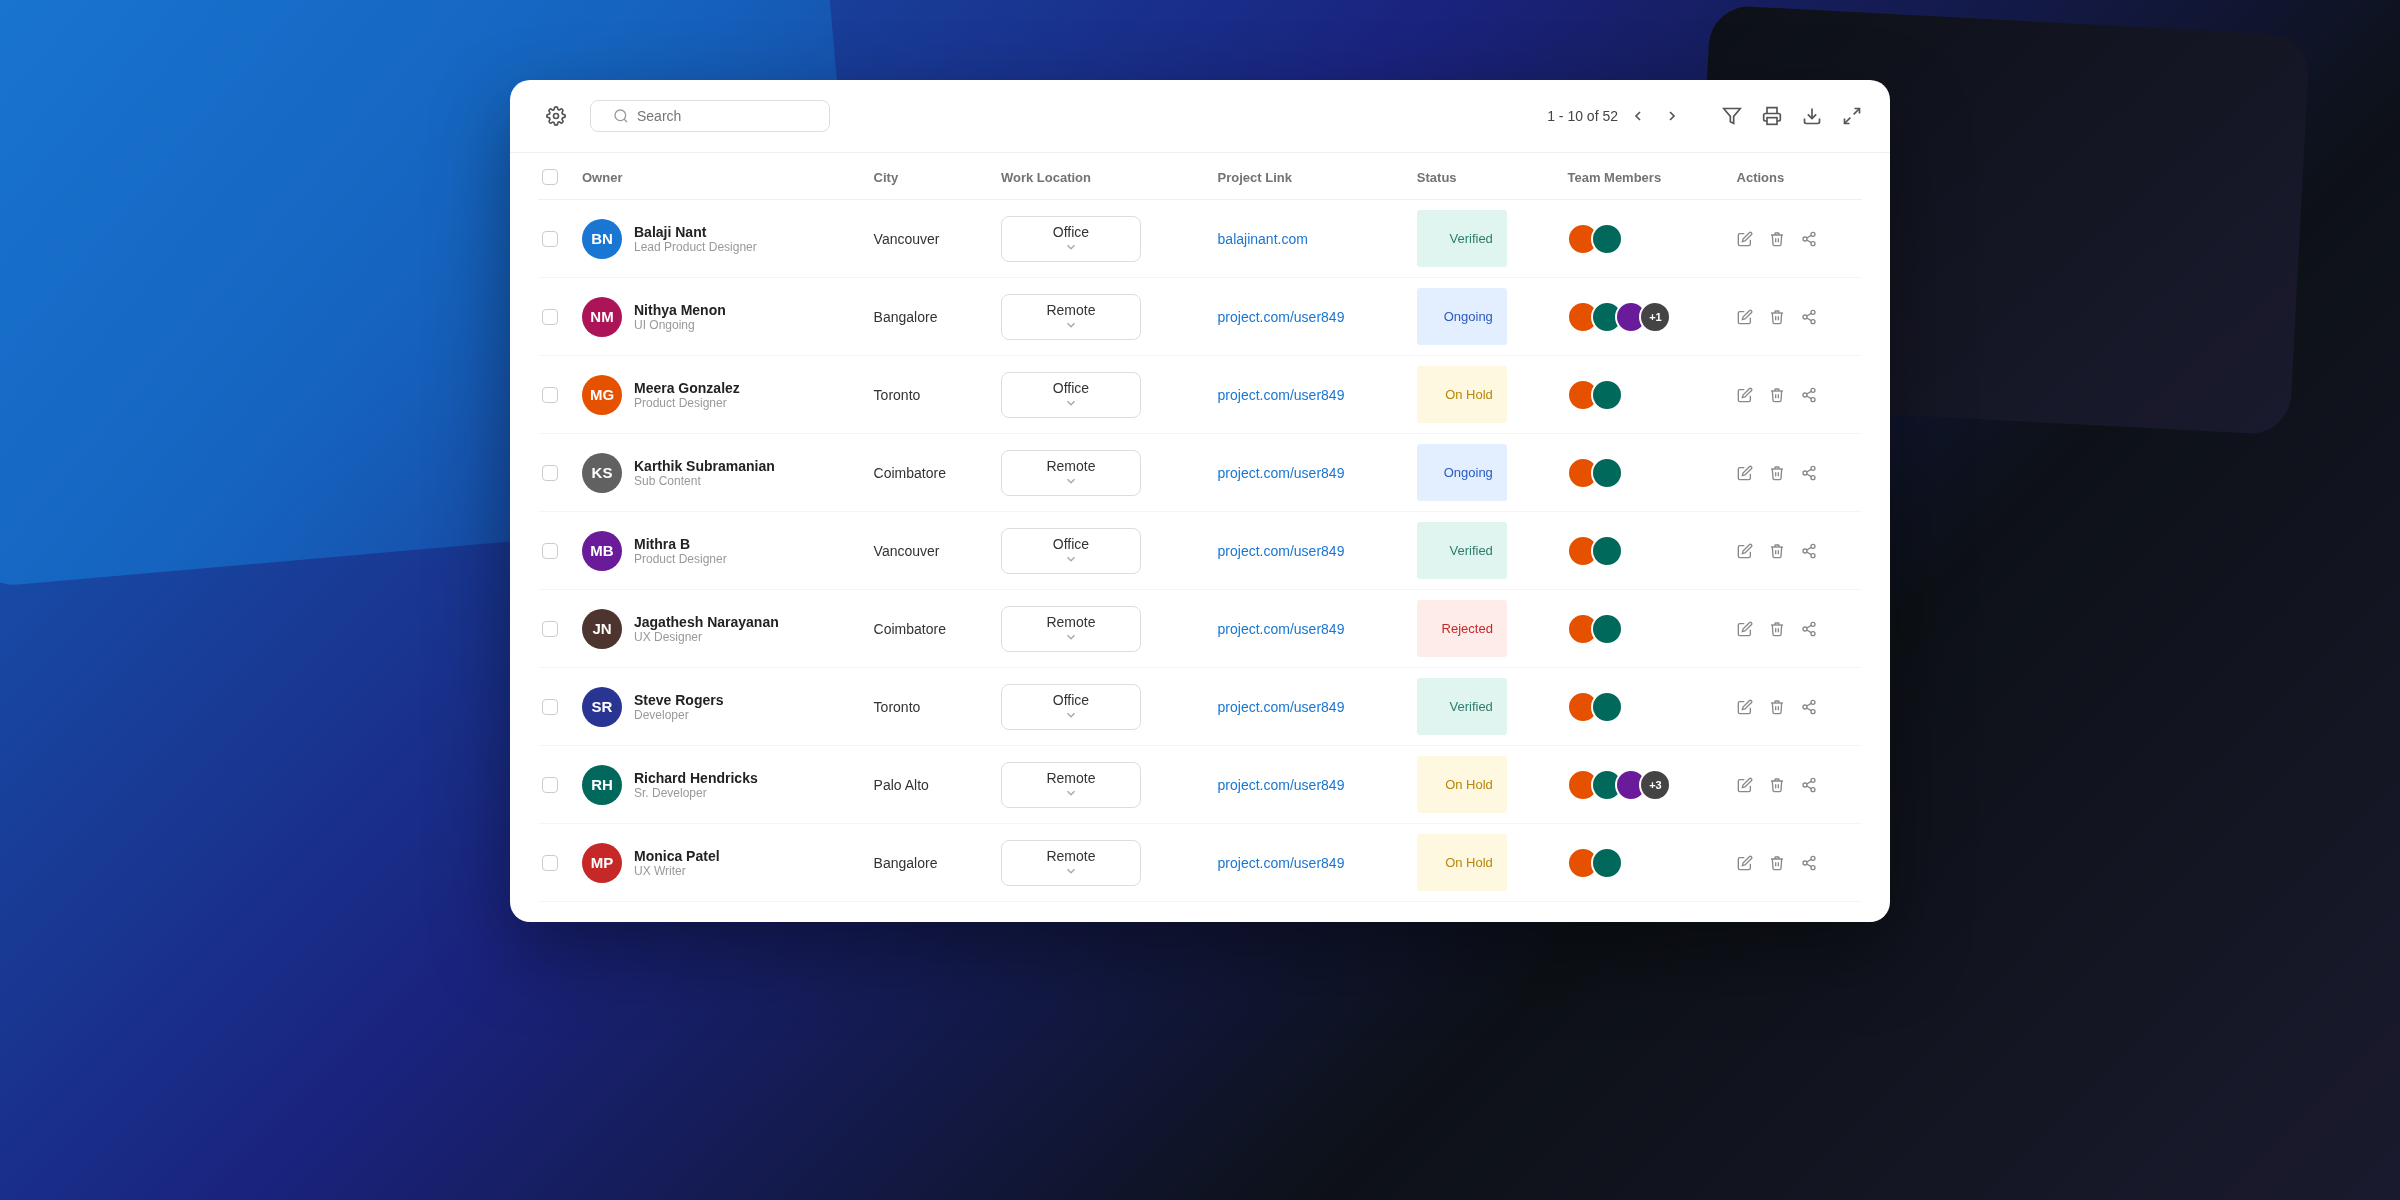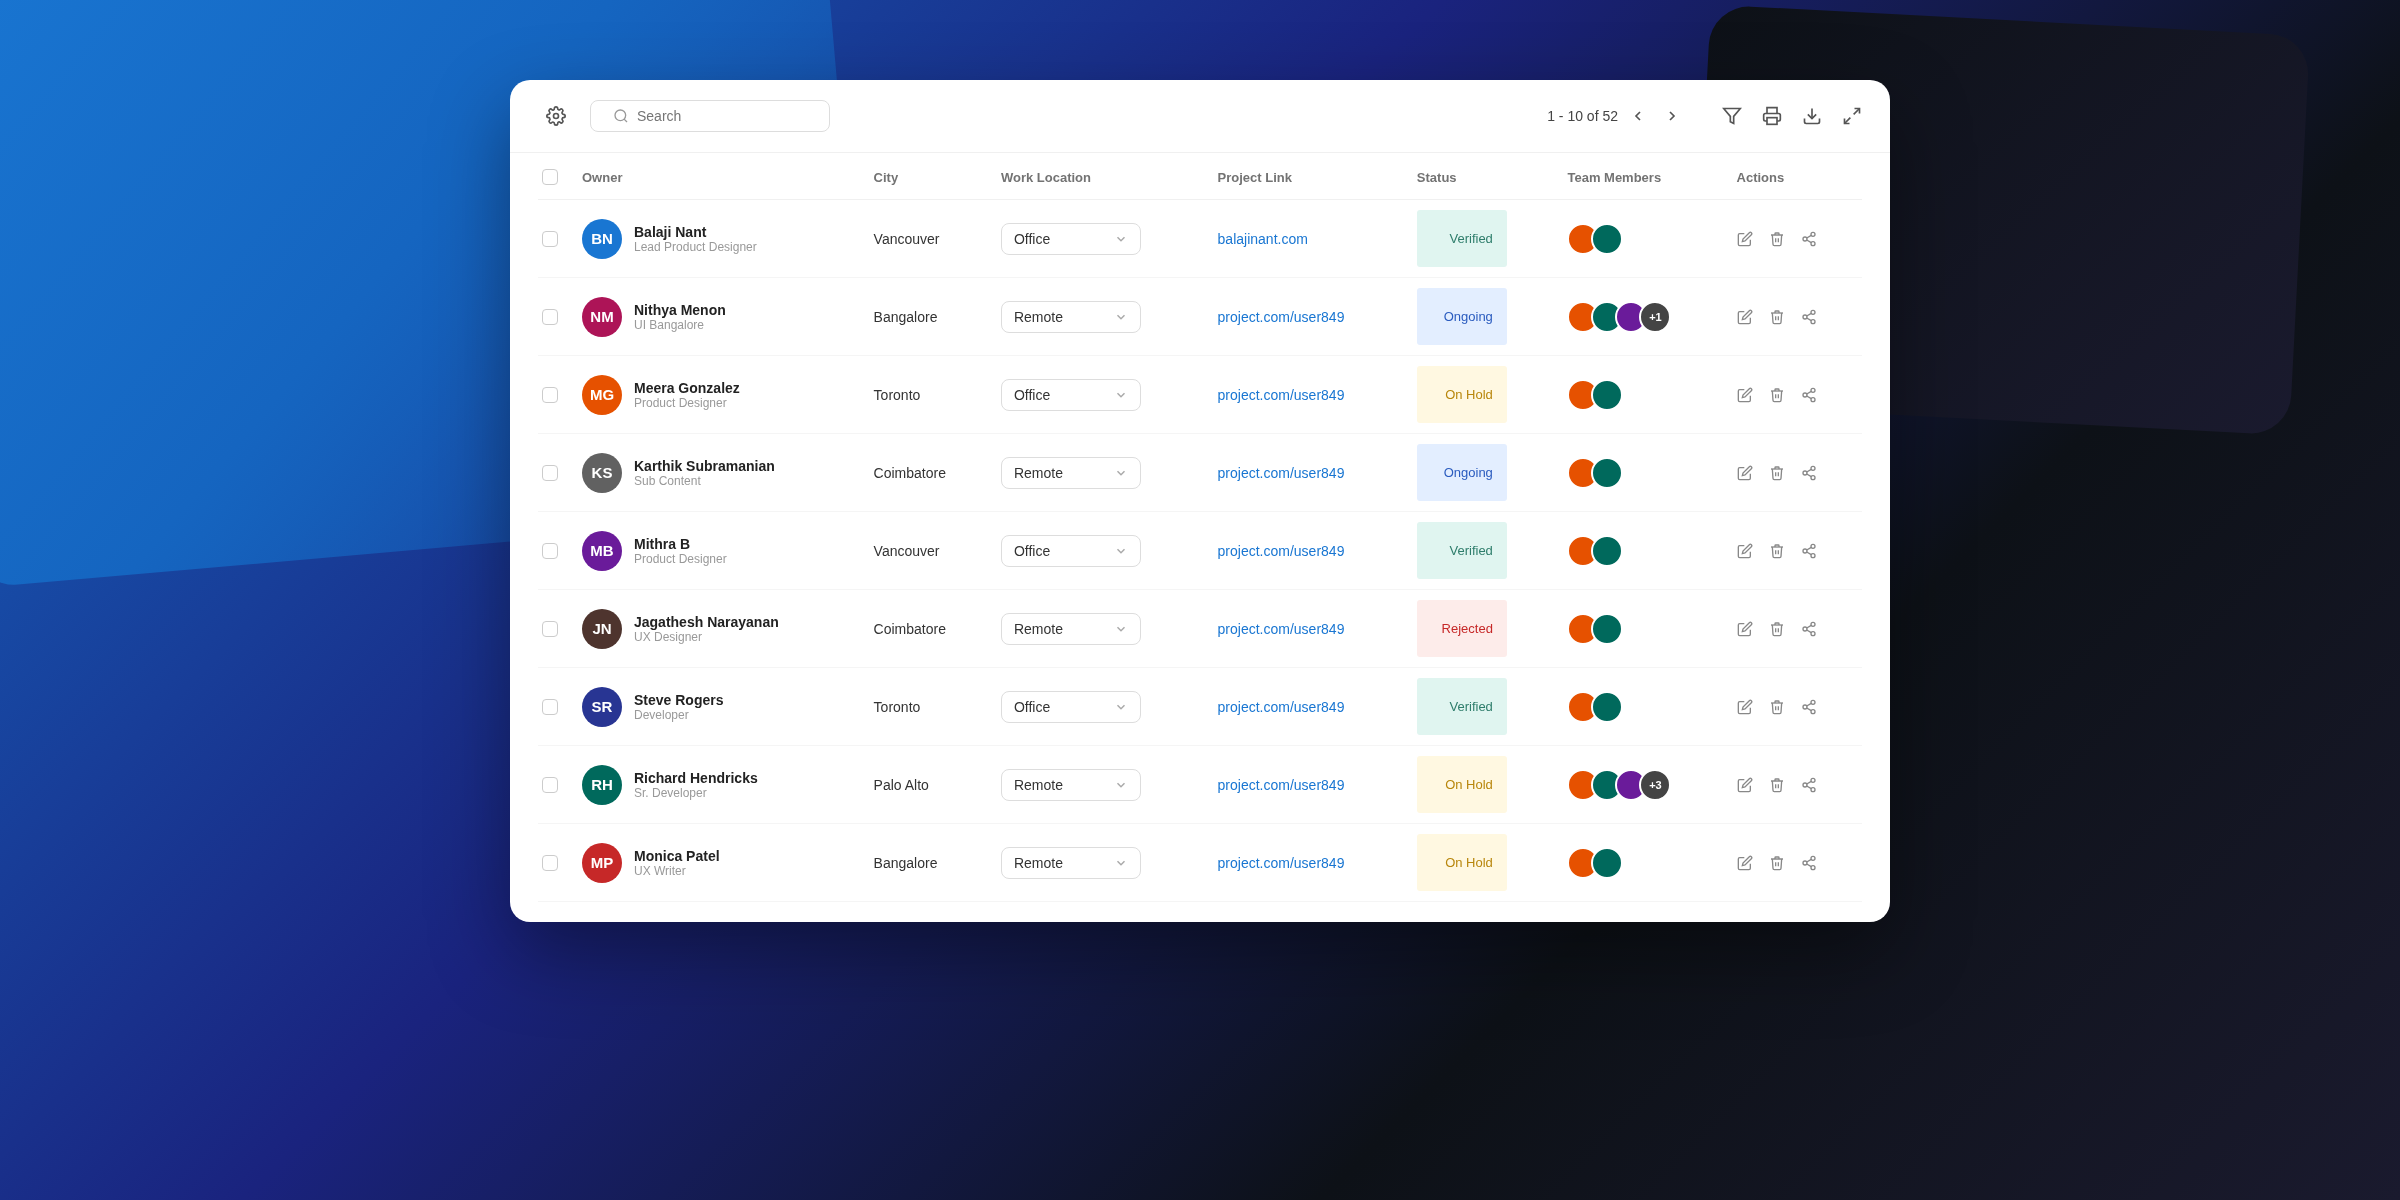--- a/index.html
+++ b/index.html
@@ -206,20 +206,21 @@
       align-items: center;
       justify-content: space-between;
       border: 1.5px solid #ddd;
       border-radius: 8px;
       padding: 7px 12px;
       width: 140px;
       font-size: 14px;
       color: #333;
       cursor: pointer;
       background: #fff;
+      flex-direction: column;
     }
 
     
     .proj-link {
       color: #1976d2;
       text-decoration: none;
       font-size: 14px;
     }
 
     
@@ -438,21 +439,21 @@
   </tr>
           <tr>
     <td>
               <div class="cb"></div>
             </td>
     <td>
       <div class="owner-cell">
         <div class="avatar av-pink">NM</div>
         <div class="owner-info">
           <div class="name">Nithya Menon</div>
-          <div class="role">UI Bangalore</div>
+          <div class="role">UI Ongoing</div>
         </div>
       </div>
     </td>
     <td>Bangalore</td>
     <td>
       <div class="wl-select">
         <span>Remote</span>
         <svg width="14" height="14" viewBox="0 0 24 24" fill="none" stroke="#aaa" stroke-width="2.5">
                   <polyline points="6 9 12 15 18 9"></polyline>
                 </svg>

